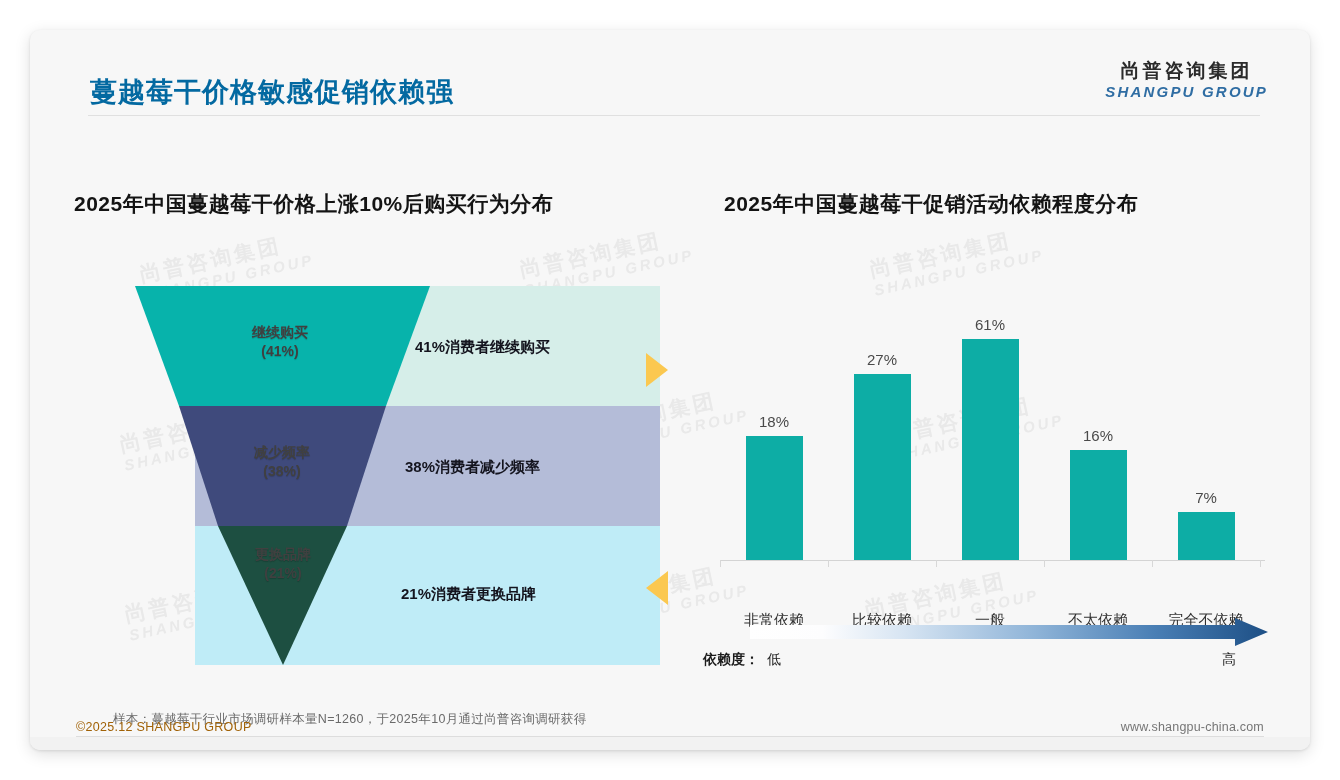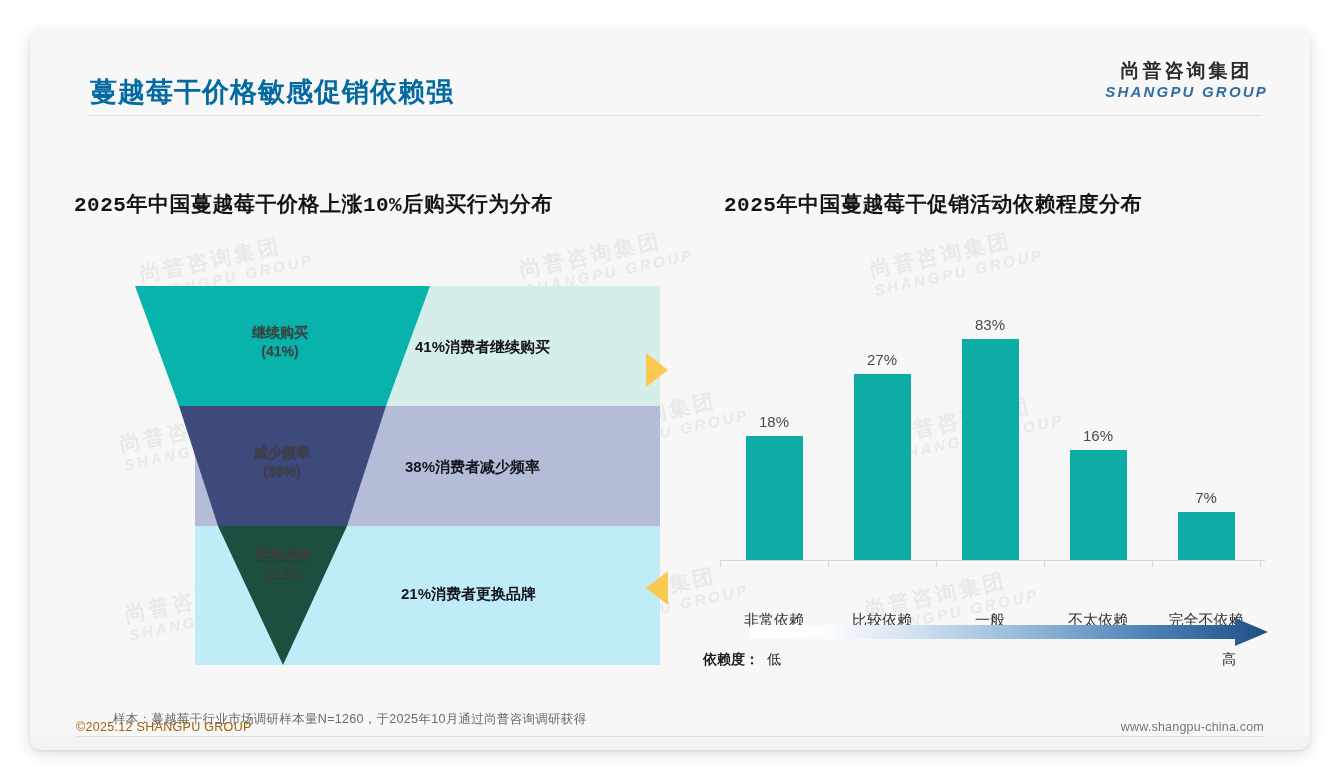--- a/index.html
+++ b/index.html
@@ -86,21 +86,20 @@
   }
 
   
   .chart-title {
     position: absolute;
     font-size: 21px;
     font-weight: bold;
     color: #141414;
     letter-spacing: 0.5px;
     white-space: nowrap;
-    font-family: Liberation Mono, monospace;
   }
   #title-left  { left: 44px;  top: 160px; }
   #title-right { left: 694px; top: 160px; }
 
   
   .funnel-panel {
     position: absolute;
     left: 60px;
     top: 225px;
     width: 570px;
@@ -371,21 +370,21 @@
 
     <div class="bar-col" style="left:25px;">
       <div class="bar-value">18%</div>
       <div class="bar-rect" style="height:124px;"></div>
     </div>
     <div class="bar-col" style="left:133px;">
       <div class="bar-value">27%</div>
       <div class="bar-rect" style="height:186px;"></div>
     </div>
     <div class="bar-col" style="left:241px;">
-      <div class="bar-value">83%</div>
+      <div class="bar-value">61%</div>
       <div class="bar-rect" style="height:221px;"></div>
     </div>
     <div class="bar-col" style="left:349px;">
       <div class="bar-value">16%</div>
       <div class="bar-rect" style="height:110px;"></div>
     </div>
     <div class="bar-col" style="left:457px;">
       <div class="bar-value">7%</div>
       <div class="bar-rect" style="height:48px;"></div>
     </div>

